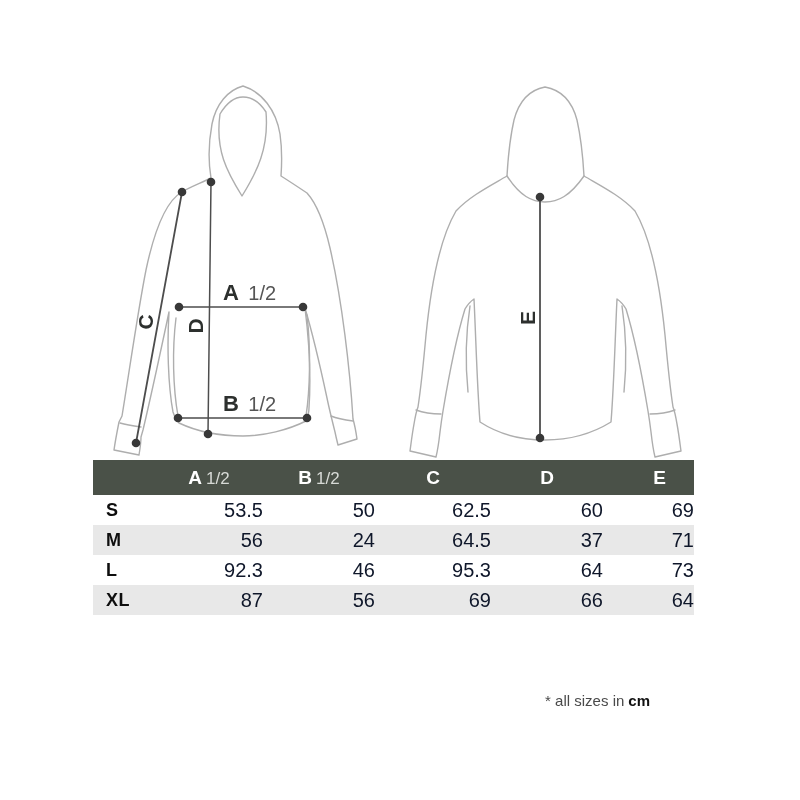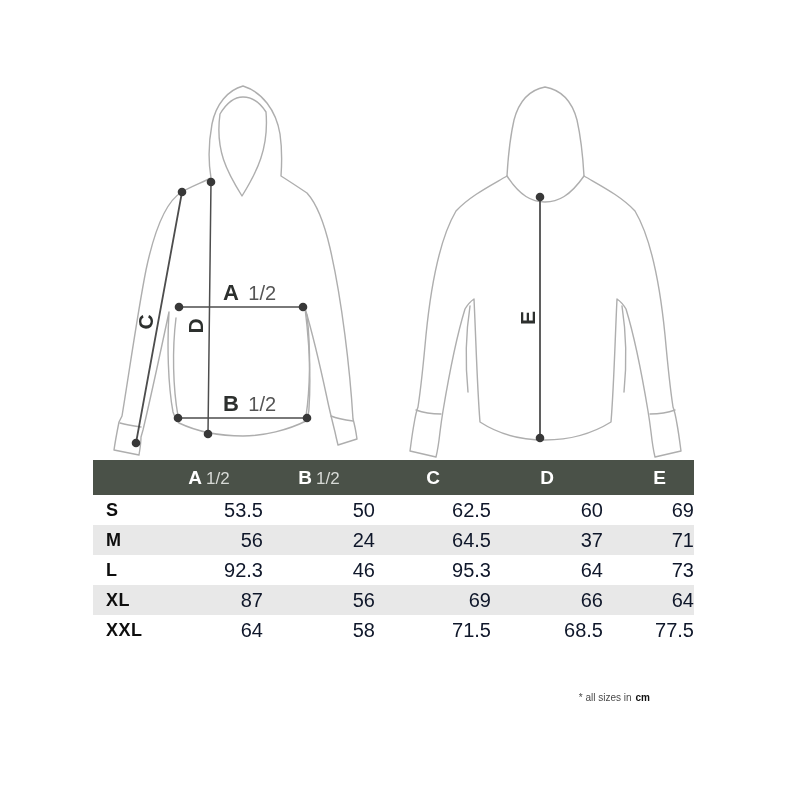--- a/index.html
+++ b/index.html
@@ -25,21 +25,21 @@
     font-size:20px;color:#0f172a;
   }
   .size-table tbody td.size{
     text-align:left;padding-left:13px;font-weight:700;color:#0e0e0e;
     font-size:18px;letter-spacing:.5px;
   }
   .size-table tr.stripe td{background:#e8e8e8;}
   .size-table th:last-child,.size-table td:last-child{padding-left:22px;}
 
   .footnote{
-    position:absolute;top:692px;right:102px;font-size:10px;color:#4a4a4a;
+    position:absolute;top:692px;right:102px;font-size:15px;color:#4a4a4a;
   }
   .footnote .unit{font-weight:700;color:#111111;margin-left:4px;}
 
   
   .meas-letter{font-family:"Liberation Sans",sans-serif;font-weight:700;font-size:22px;fill:#2d302e;}
   .meas-frac{font-family:"Liberation Sans",sans-serif;font-weight:400;font-size:20px;fill:#555555;}
   .meas-rot{font-family:"Liberation Sans",sans-serif;font-weight:700;font-size:21px;fill:#2d302e;}
 </style>
 </head>
 <body>
@@ -185,28 +185,20 @@
         <td>73</td>
       </tr>
       <tr class="stripe">
         <td class="size">XL</td>
         <td>87</td>
         <td>56</td>
         <td>69</td>
         <td>66</td>
         <td>64</td>
       </tr>
-      <tr>
-        <td class="size">XXL</td>
-        <td>64</td>
-        <td>58</td>
-        <td>71.5</td>
-        <td>68.5</td>
-        <td>77.5</td>
-      </tr>
     </tbody>
   </table>
 
   <div class="footnote">
     <span>* all sizes in</span><span class="unit">cm</span>
   </div>
 
 </div>
 
 </body></html>

